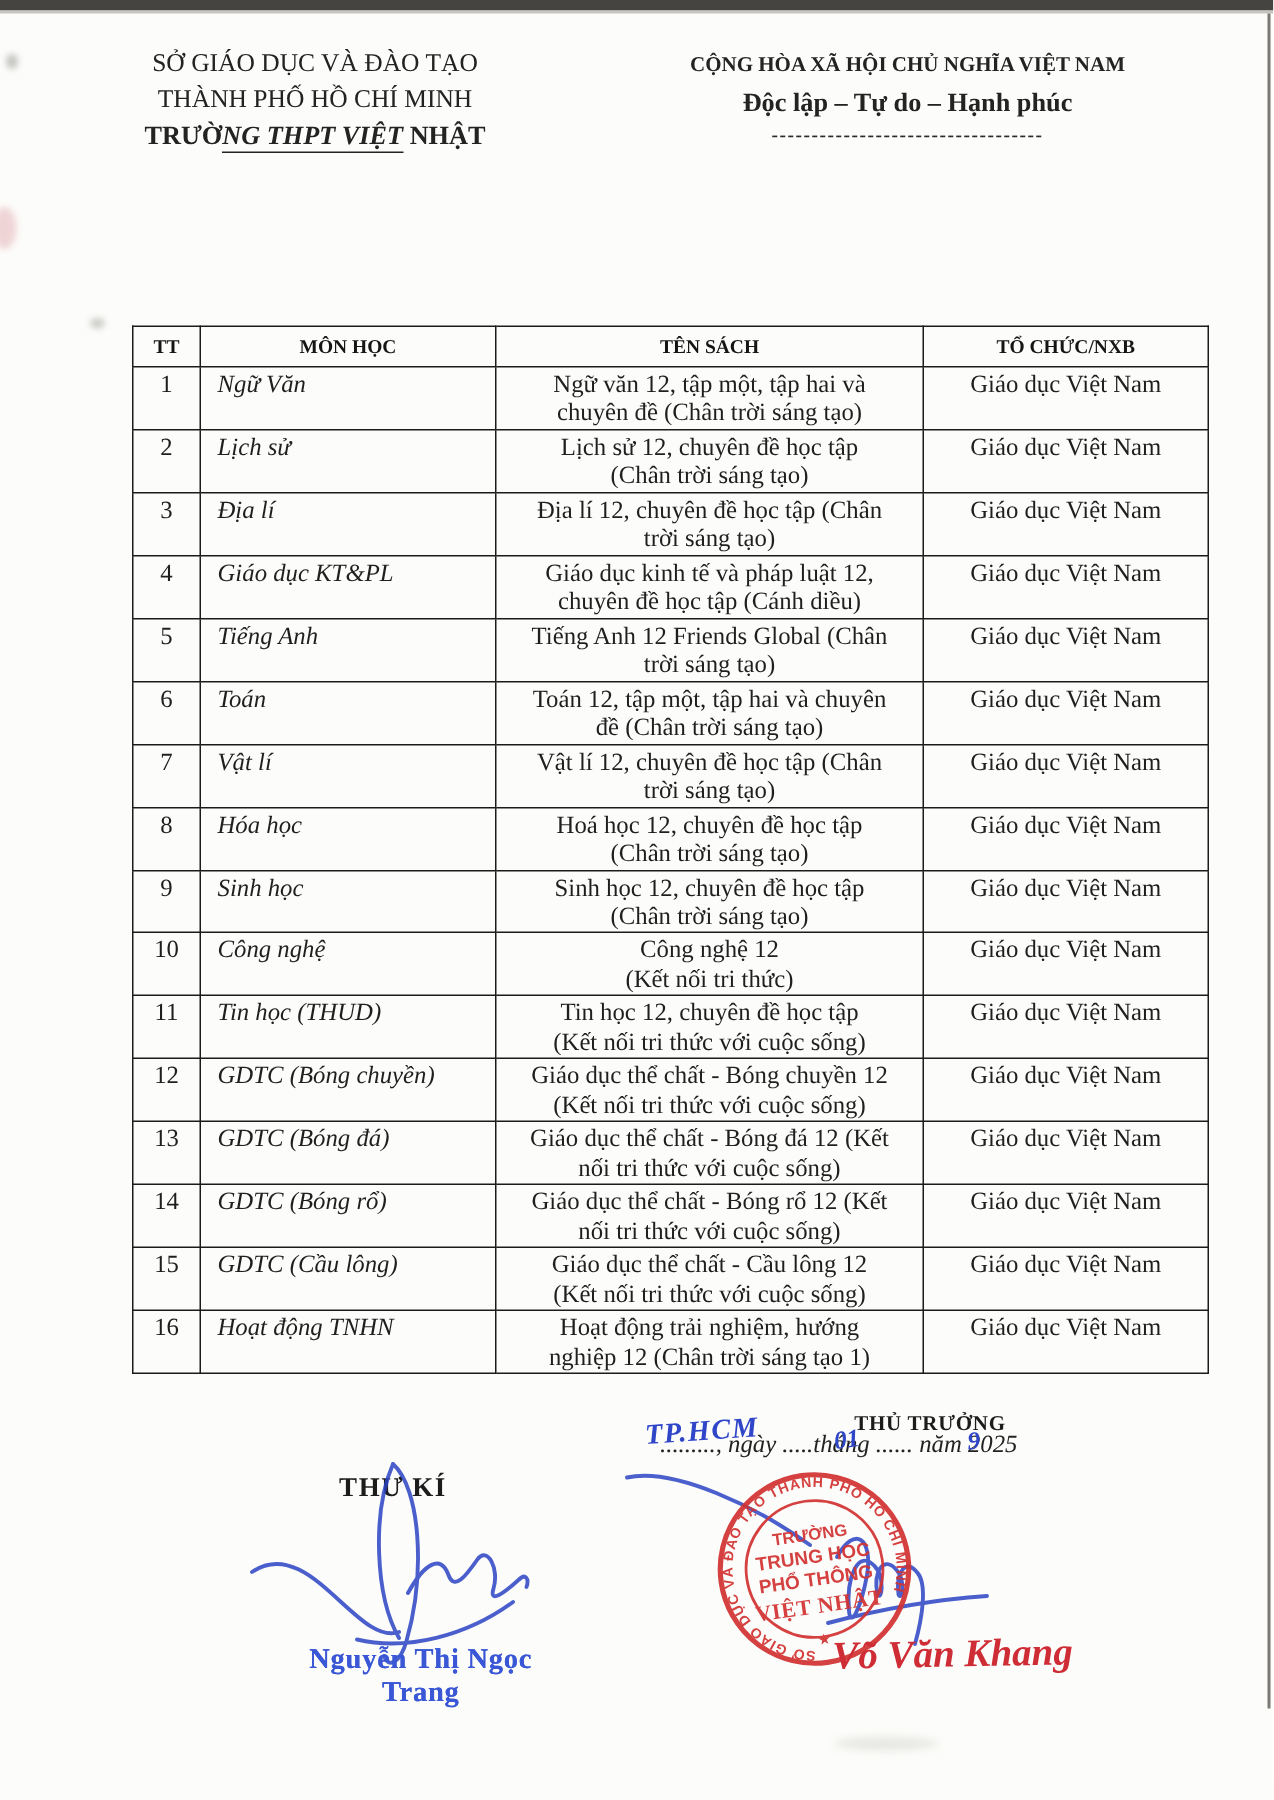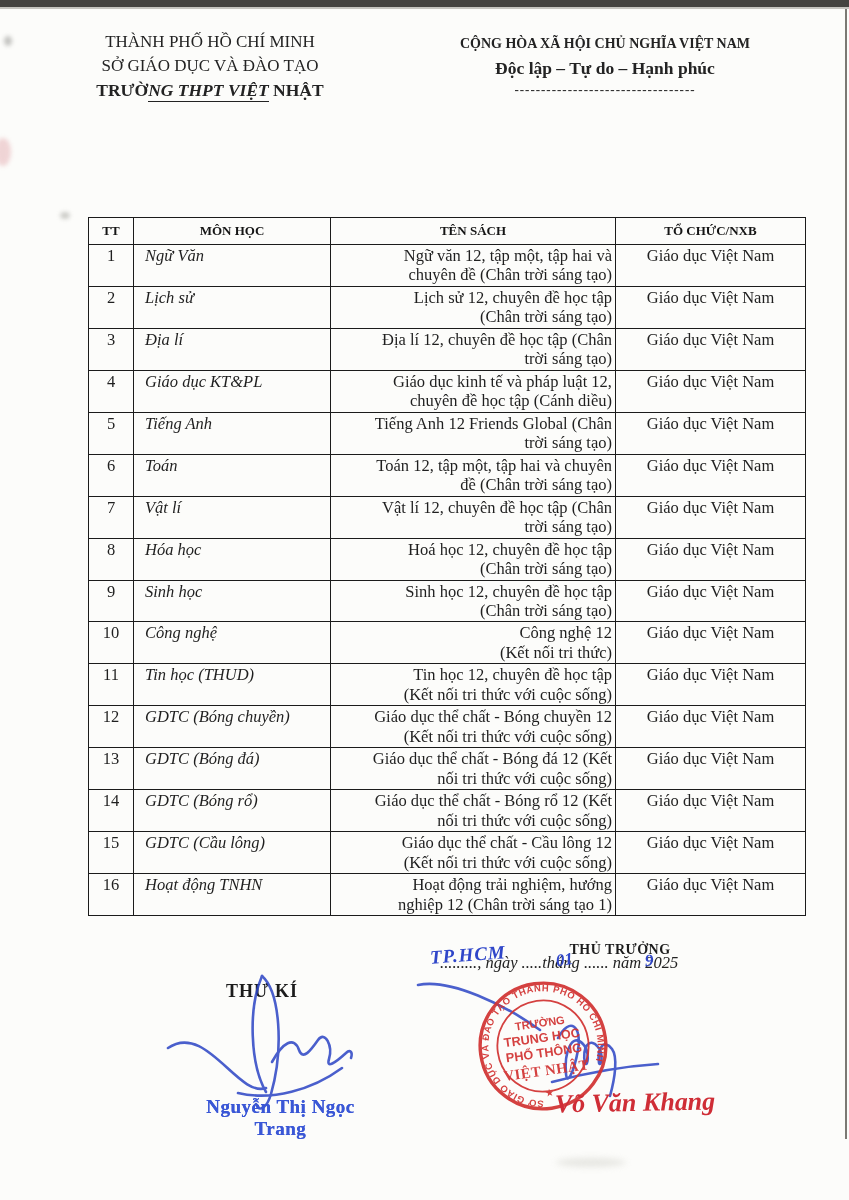--- a/index.html
+++ b/index.html
@@ -31,21 +31,21 @@
   .doc-title .t2{font-weight:bold;font-size:19px;line-height:26px;}
 
   
   table.books{position:absolute;left:88px;top:217px;width:717px;border-collapse:collapse;
               table-layout:fixed;background:transparent;}
   table.books th,table.books td{border:1.6px solid #1b1b1b;}
   table.books th{font-size:13px;font-weight:bold;height:24px;padding:1px 2px;text-align:center;color:#151515;}
   table.books td{font-size:16.5px;line-height:1.18;vertical-align:top;padding:1px 3px;color:#1f1f1f;}
   td.c-tt{text-align:center;}
   td.c-mon{text-align:left;padding-left:11px !important;font-style:italic;}
-  td.c-ten{text-align:right;white-space:pre-line;}
+  td.c-ten{text-align:center;white-space:pre-line;}
   td.c-nxb{text-align:center;}
 
   
   .dateline{position:absolute;left:440px;top:953px;width:316px;font-style:italic;
             font-size:16.5px;color:#222;}
   .hand{position:absolute;color:#2f46c9;font-style:italic;font-weight:bold;
         font-family:"Liberation Serif",serif;}
   .hand-place{left:430px;top:944px;font-size:19px;transform:rotate(-4deg);letter-spacing:1px;}
   .hand-day{left:556px;top:950px;font-size:17px;transform:rotate(-8deg);}
   .hand-month{left:645px;top:951px;font-size:17px;transform:rotate(-4deg);}
@@ -70,22 +70,22 @@
 
   <div class="scan-top"></div>
   <div class="scan-top-light"></div>
   <div class="scan-right"></div>
   <div class="smudge smudge-pink"></div>
   <div class="smudge smudge-gray1"></div>
   <div class="smudge smudge-gray2"></div>
   <div class="smudge smudge-bottom"></div>
 
   <div class="hdr-left">
+    <div>SỞ GIÁO DỤC VÀ ĐÀO TẠO</div>
     <div>THÀNH PHỐ HỒ CHÍ MINH</div>
-    <div>SỞ GIÁO DỤC VÀ ĐÀO TẠO</div>
     <div class="school"><span>TRƯỜ</span><span class="uline">NG THPT VIỆT</span><span> NHẬT</span></div>
   </div>
 
   <div class="hdr-right">
     <div class="l1">CỘNG HÒA XÃ HỘI CHỦ NGHĨA VIỆT NAM</div>
     <div class="l2">Độc lập – Tự do – Hạnh phúc</div>
     <div class="l3">----------------------------------</div>
   </div>
 
 

